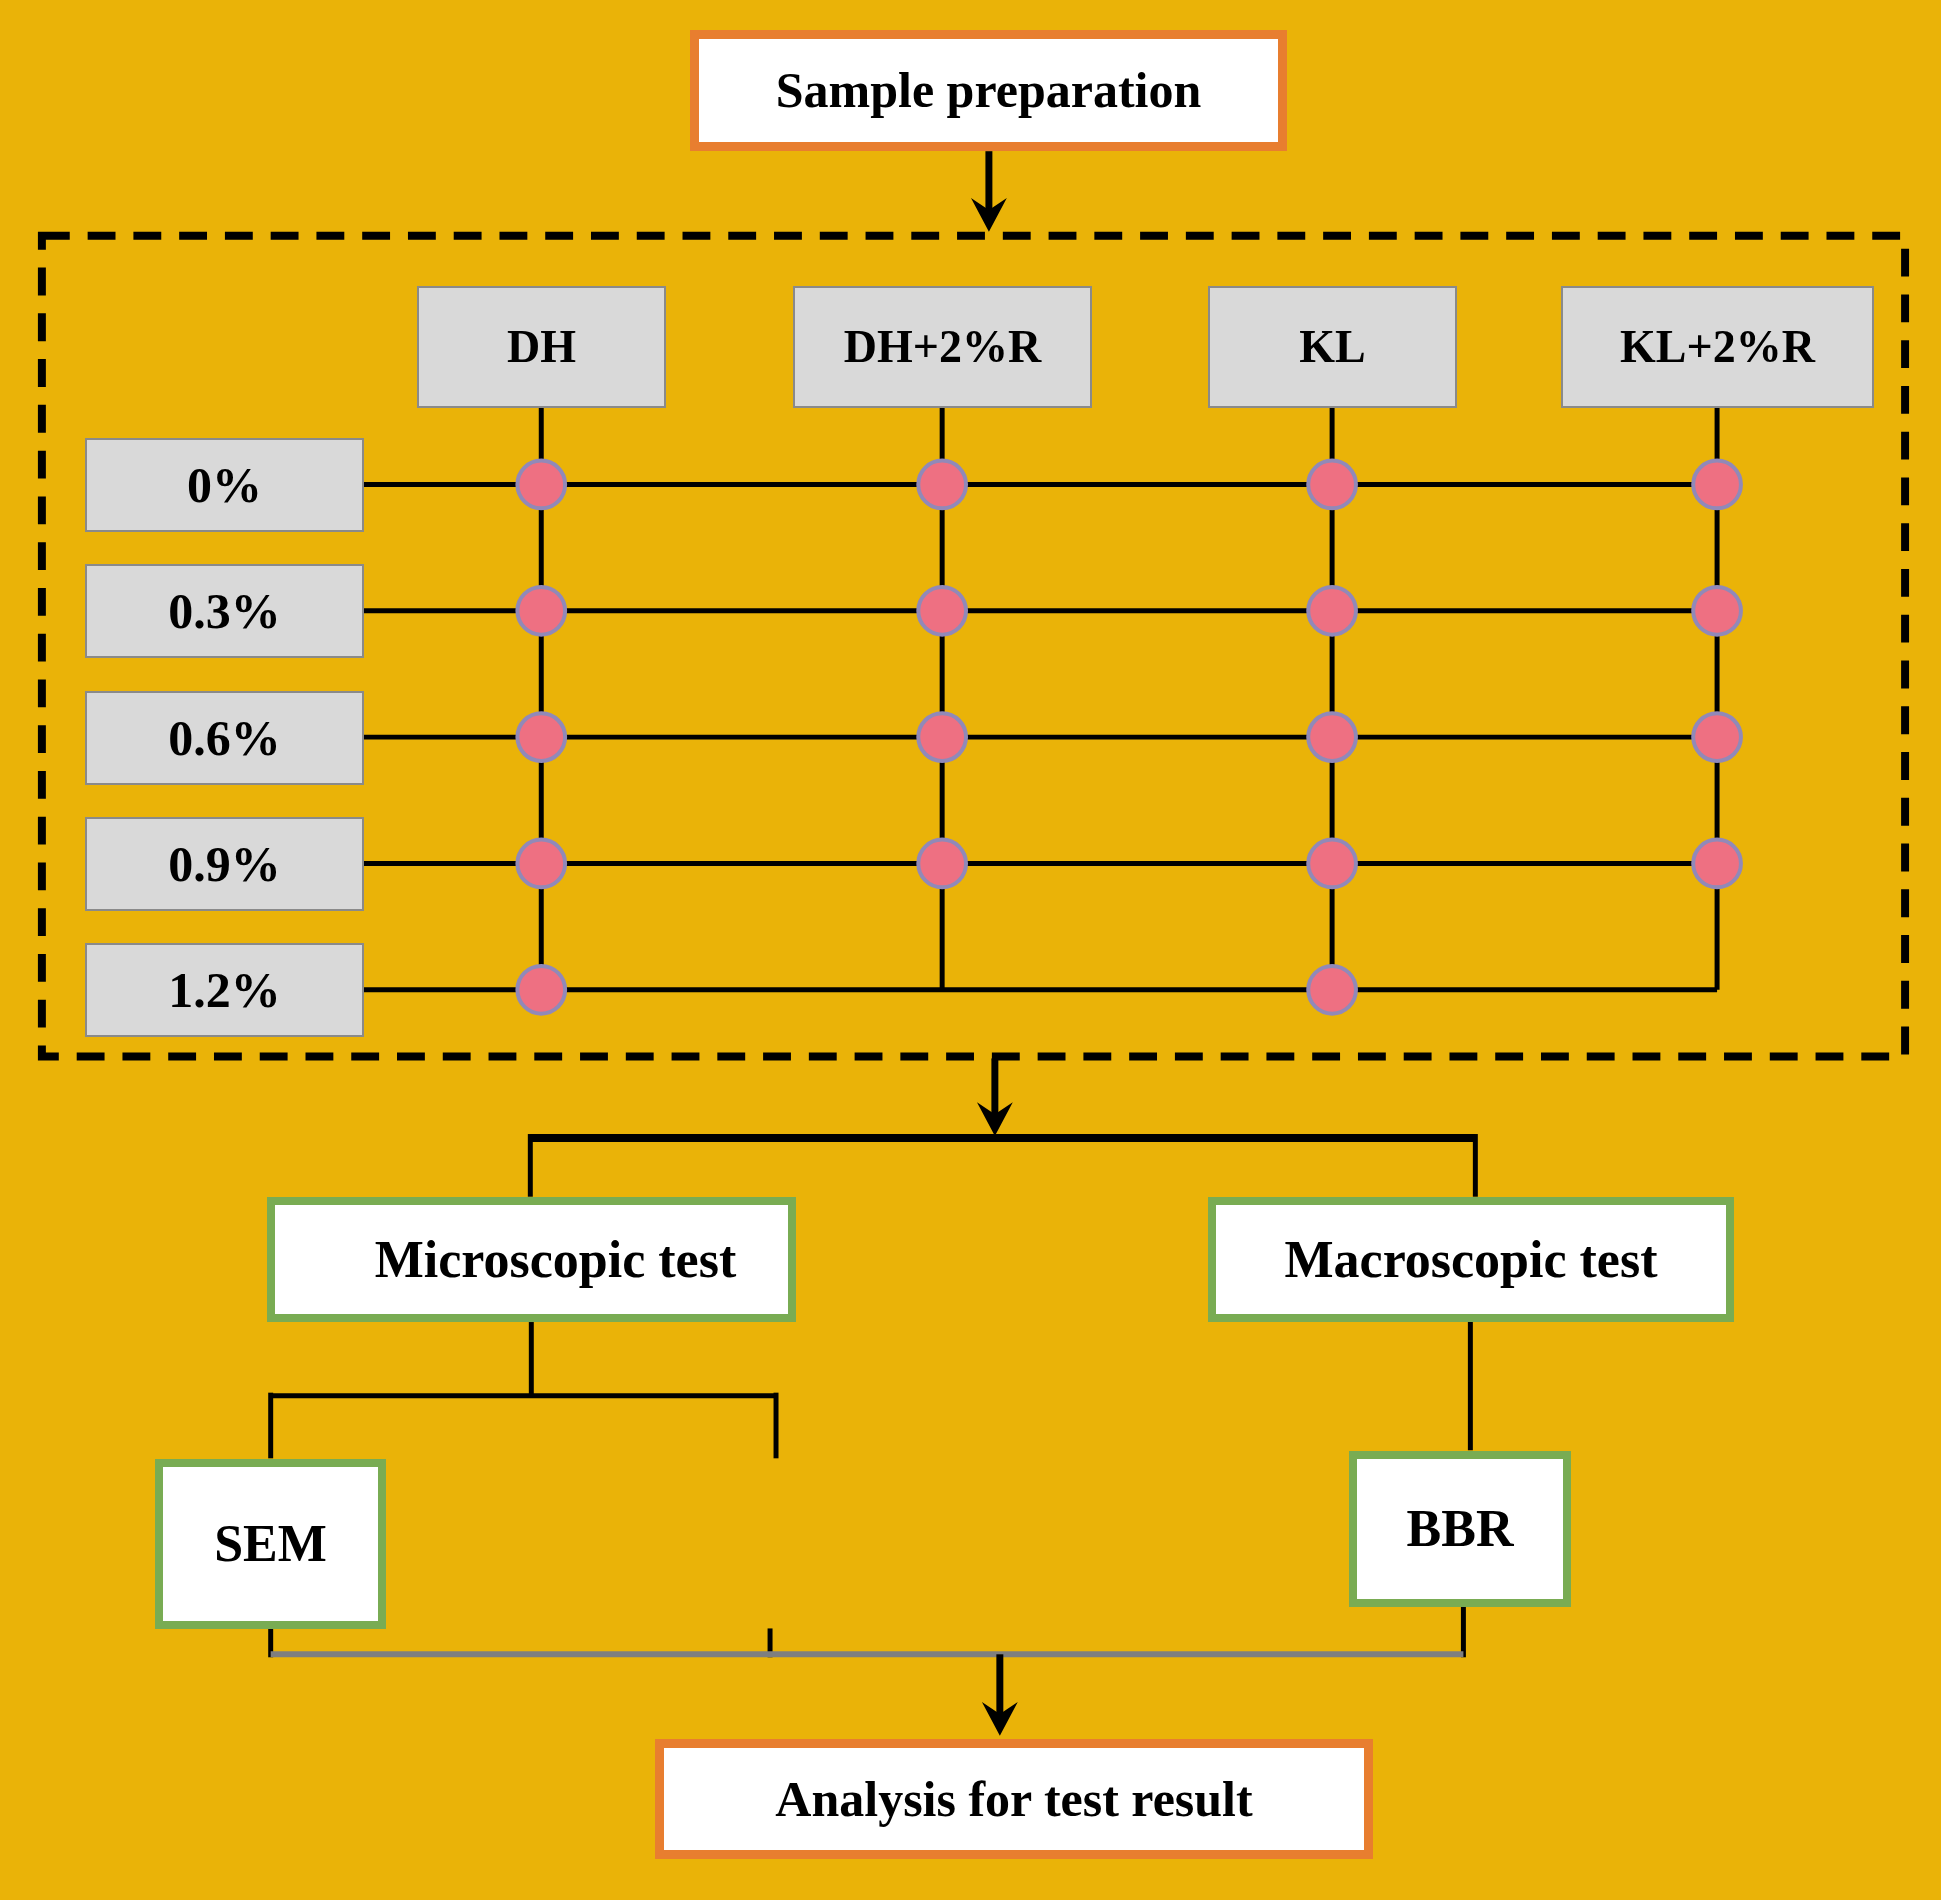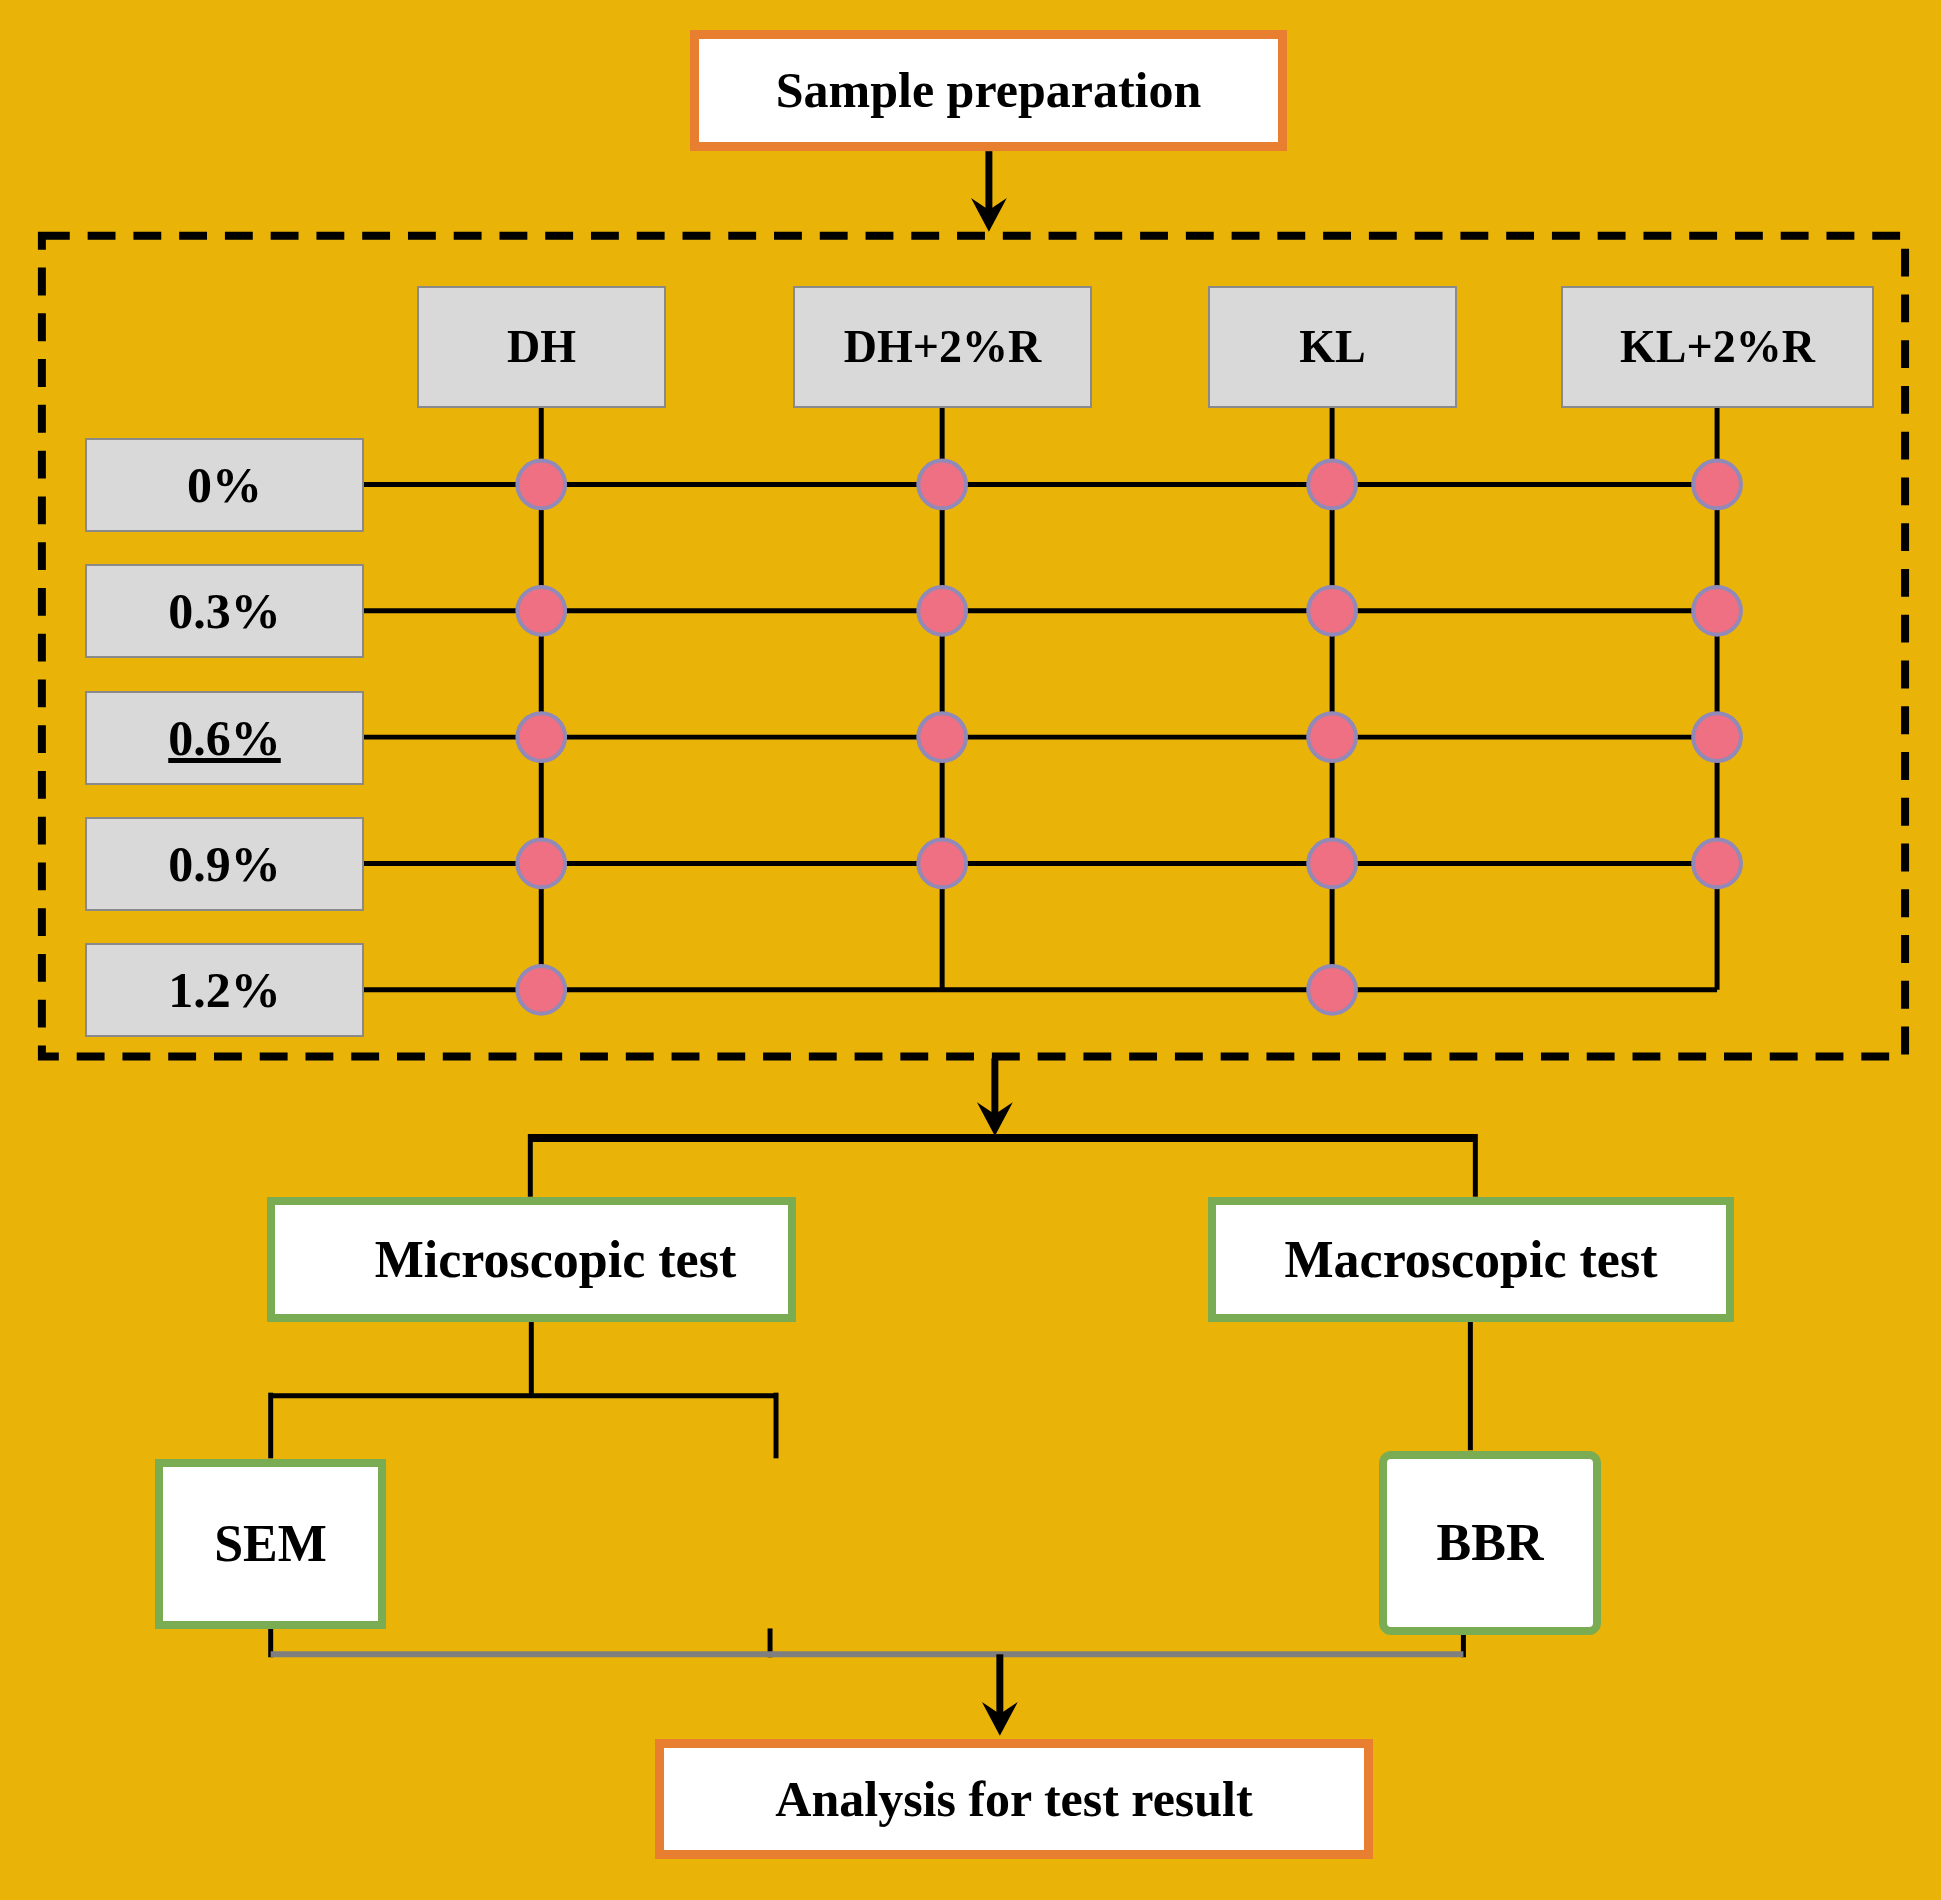--- a/index.html
+++ b/index.html
@@ -103,39 +103,39 @@
 
   <div id="colheads">
       <div class="box graybox" style="left: 417px; top: 286px; width: 249px; height: 122px; font-size: 46px;">DH</div>
       <div class="box graybox" style="left: 793px; top: 286px; width: 299px; height: 122px; font-size: 46px;">DH+2%R</div>
       <div class="box graybox" style="left: 1208px; top: 286px; width: 249px; height: 122px; font-size: 46px;">KL</div>
       <div class="box graybox" style="left: 1561px; top: 286px; width: 313px; height: 122px; font-size: 46px;">KL+2%R</div>
     </div>
   <div id="rowheads">
       <div class="box graybox" style="left: 85px; top: 438px; width: 279px; height: 94px; font-size: 50px;">0%</div>
       <div class="box graybox" style="left: 85px; top: 564px; width: 279px; height: 94px; font-size: 50px;">0.3%</div>
-      <div class="box graybox" style="left: 85px; top: 691px; width: 279px; height: 94px; font-size: 50px; text-decoration: underline;">0.6%</div>
+      <div class="box graybox" style="left: 85px; top: 691px; width: 279px; height: 94px; font-size: 50px;">0.6%</div>
       <div class="box graybox" style="left: 85px; top: 817px; width: 279px; height: 94px; font-size: 50px;">0.9%</div>
       <div class="box graybox" style="left: 85px; top: 943px; width: 279px; height: 94px; font-size: 50px;">1.2%</div>
     </div>
 
   <div class="box green" style="left:267px;top:1197px;width:529px;height:125px;font-size:52px;padding-left:48px;">
     <span>Microscopic test</span>
   </div>
 
   <div class="box green" style="left:1208px;top:1197px;width:526px;height:125px;font-size:52px;">
     <span>Macroscopic test</span>
   </div>
 
   <div class="box green" style="left:155px;top:1459px;width:231px;height:170px;font-size:52px;">
     <span>SEM</span>
   </div>
 
 
-  <div class="box green" style="left:1379px;top:1451px;width:222px;height:184px;font-size:52px;border-radius:12px;">
+  <div class="box green" style="left:1349px;top:1451px;width:222px;height:156px;font-size:52px;">
     <span>BBR</span>
   </div>
 
   <div class="box orange" style="left:655px;top:1739px;width:718px;height:120px;font-size:50px;">
     <span>Analysis for test result</span>
   </div>
 
 </div>
 
 

